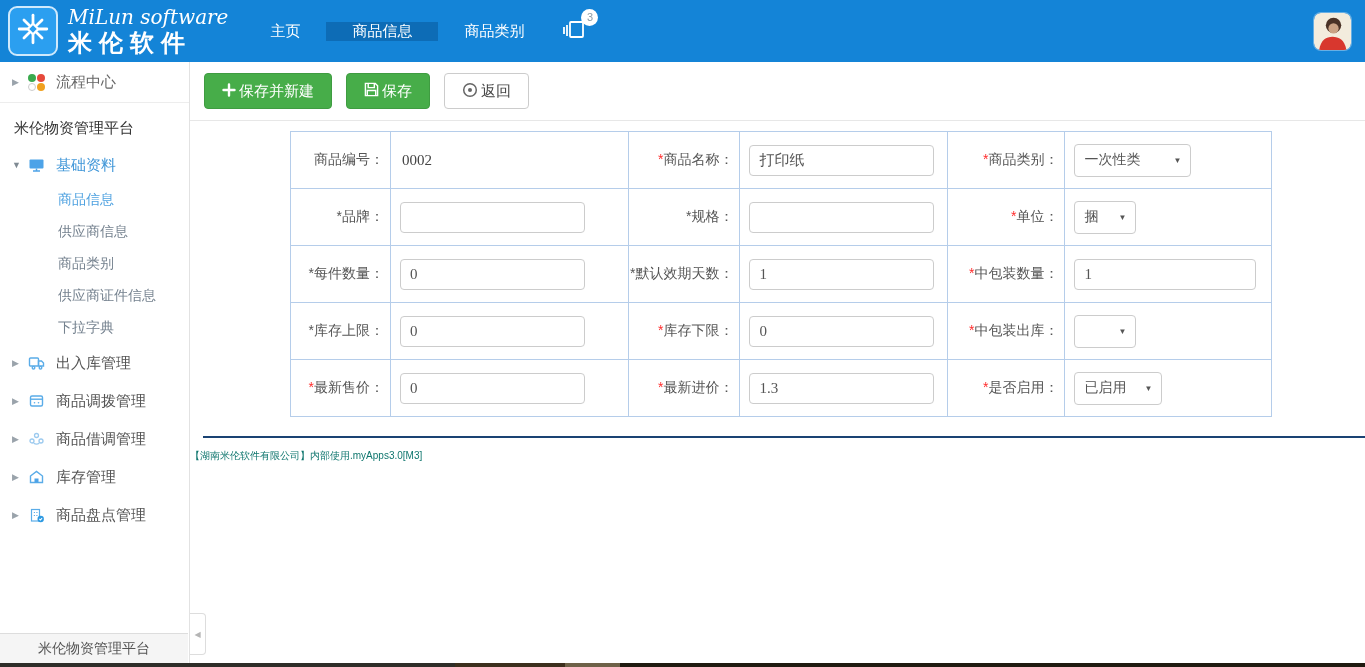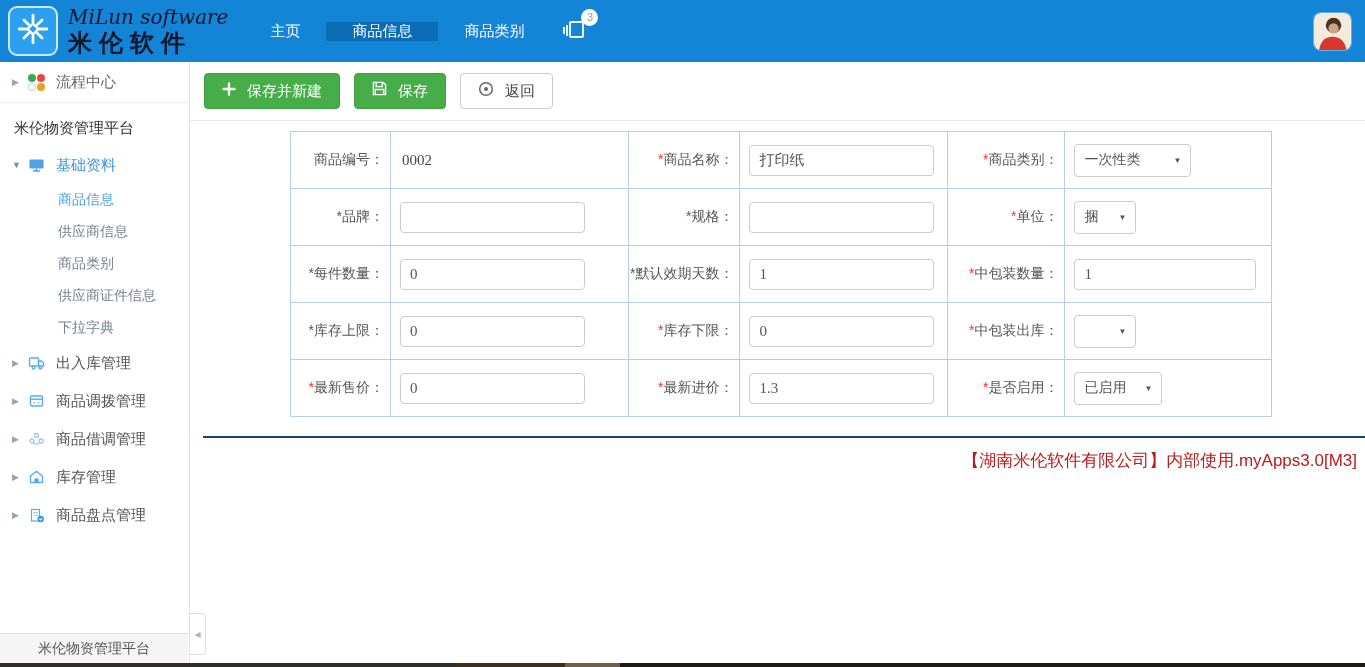--- a/index.html
+++ b/index.html
@@ -3,21 +3,21 @@
 <meta charset="utf-8">
 <style>
   html,body{margin:0;padding:0;overflow:hidden;}
   body{width:1365px;height:667px;font-family:"Liberation Sans",sans-serif;background:#fff;}
   .page{position:relative;width:1365px;height:667px;overflow:hidden;}
 
   
   .topbar{position:absolute;top:0;left:0;width:1365px;height:62px;background:#1484d7;display:flex;align-items:center;}
   .logo-tile{width:46px;height:46px;margin:0 10px 0 8px;background:#2b9ff0;border:2px solid #cfe9fc;border-radius:9px;
              display:flex;align-items:center;justify-content:center;flex:0 0 auto;}
-  .brand{color:#0f172a;line-height:1.15;}
+  .brand{color:#ffffff;line-height:1.15;}
   .brand-en{font-family:"DejaVu Serif",serif;font-style:italic;font-size:20px;}
   .brand-zh{font-weight:bold;font-size:24px;letter-spacing:7px;}
   .tabs{display:flex;align-self:stretch;margin-left:16px;align-items:center;}
   .tab{padding:0 26px;display:flex;align-items:center;color:#fff;font-size:15px;cursor:pointer;}
   .tab.active{background:#0d6cb6;}
   .badge-wrap{position:relative;margin-left:10px;cursor:pointer;}
   .badge{position:absolute;top:-8px;right:-11px;width:17px;height:17px;background:#fff;border-radius:50%;
          color:#8a9aa6;font-size:11px;display:flex;align-items:center;justify-content:center;}
   .avatar{margin-left:auto;margin-right:14px;width:37px;height:37px;border-radius:7px;overflow:hidden;cursor:pointer;
           box-shadow:0 0 0 1px rgba(255,255,255,.35);}
@@ -38,42 +38,42 @@
   .child-row.active{color:#4ea1e0;}
   .sidebar-footer{position:absolute;bottom:0;left:0;width:188px;height:29px;background:#f5f5f5;border-top:1px solid #ddd;
                   display:flex;align-items:center;justify-content:center;font-size:14px;color:#555;}
   .collapse-handle{position:absolute;left:190px;bottom:12px;width:15px;height:40px;background:#fff;border:1px solid #ddd;
                    border-left:none;border-radius:0 4px 4px 0;display:flex;align-items:center;justify-content:center;
                    color:#b5b5b5;font-size:8px;cursor:pointer;z-index:5;}
 
   
   .main{position:absolute;left:190px;top:62px;right:0;bottom:4px;background:#fff;overflow:hidden;}
   .toolbar{height:58px;display:flex;align-items:center;padding-left:14px;border-bottom:1px solid #e7e7e7;}
-  .btn{display:inline-flex;align-items:center;gap:11px;font-size:15px;border-radius:4px;padding:0 17px;height:36px;
-       margin-right:14px;cursor:pointer;font-family:Liberation Mono, monospace;justify-content:center;}
+  .btn{display:inline-flex;align-items:center;gap:3px;font-size:15px;border-radius:4px;padding:0 17px;height:36px;
+       margin-right:14px;cursor:pointer;font-family:Liberation Sans, sans-serif;justify-content:center;}
   .btn-green{background:#47ad49;color:#fff;border:1px solid #3f9c41;}
   .btn-white{background:#fff;color:#444;border:1px solid #ccc;}
 
   .form-table{margin:10px 6px 0 100px;border-collapse:collapse;table-layout:fixed;}
   .form-table td{border:1px solid #b5cdea;height:54px;font-size:14px;overflow:hidden;}
   td.lbl{text-align:right;padding-right:6px;color:#555;white-space:nowrap;}
   td.fld{padding-left:9px;font-family:Liberation Serif, serif;}
   .lbl-red{color:#ff2b2b;}
   .star-red{color:#ff2b2b;}
   .star-dark{color:#555;}
   .static-val{font-size:15px;color:#444;padding-left:2px;}
   .ipt{height:31px;border:1px solid #ccc;border-radius:4px;padding:0 9px;font-size:15px;color:#555;
        font-family:inherit;box-sizing:border-box;outline:none;background:#fff;}
   .sel{height:33px;border:1px solid #ccc;border-radius:4px;display:inline-flex;align-items:center;
        justify-content:space-between;padding:0 9px;font-size:14px;color:#555;box-sizing:border-box;
        background:#fff;cursor:pointer;}
   .sel-arrow{font-size:8px;color:#555;margin-left:6px;}
 
   .navy-divider{margin:19px 0 0 13px;border-top:2px solid #1a4373;}
-  .red-notice{text-align:right;padding:11px 8px 0 0;font-size:17px;color:#b91c1c;}
+  .red-notice{text-align:left;padding:11px 8px 0 0;font-size:10px;color:#0f766e;}
 
   .bottom-strip{position:absolute;bottom:0;left:0;width:1365px;height:4px;display:flex;}
   .bottom-strip i{height:4px;display:block;}
 </style>
 </head>
 <body>
 
 <div class="page">
 
   <div class="topbar">

